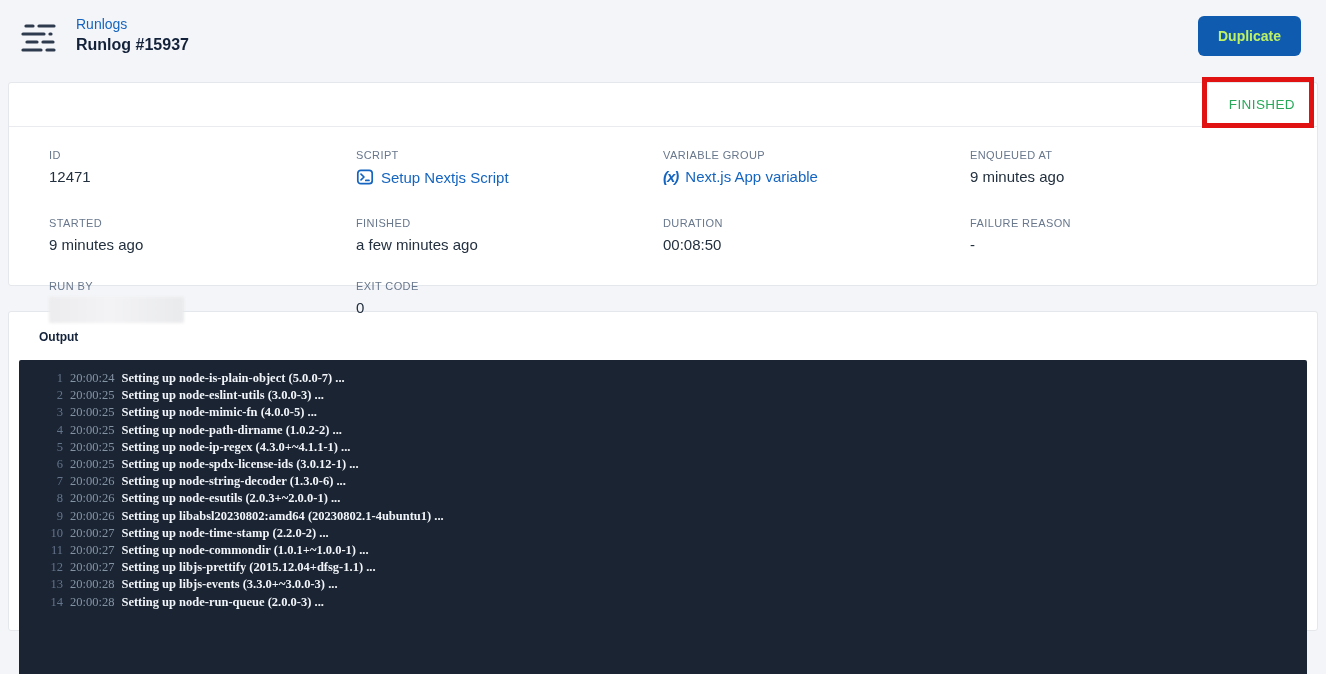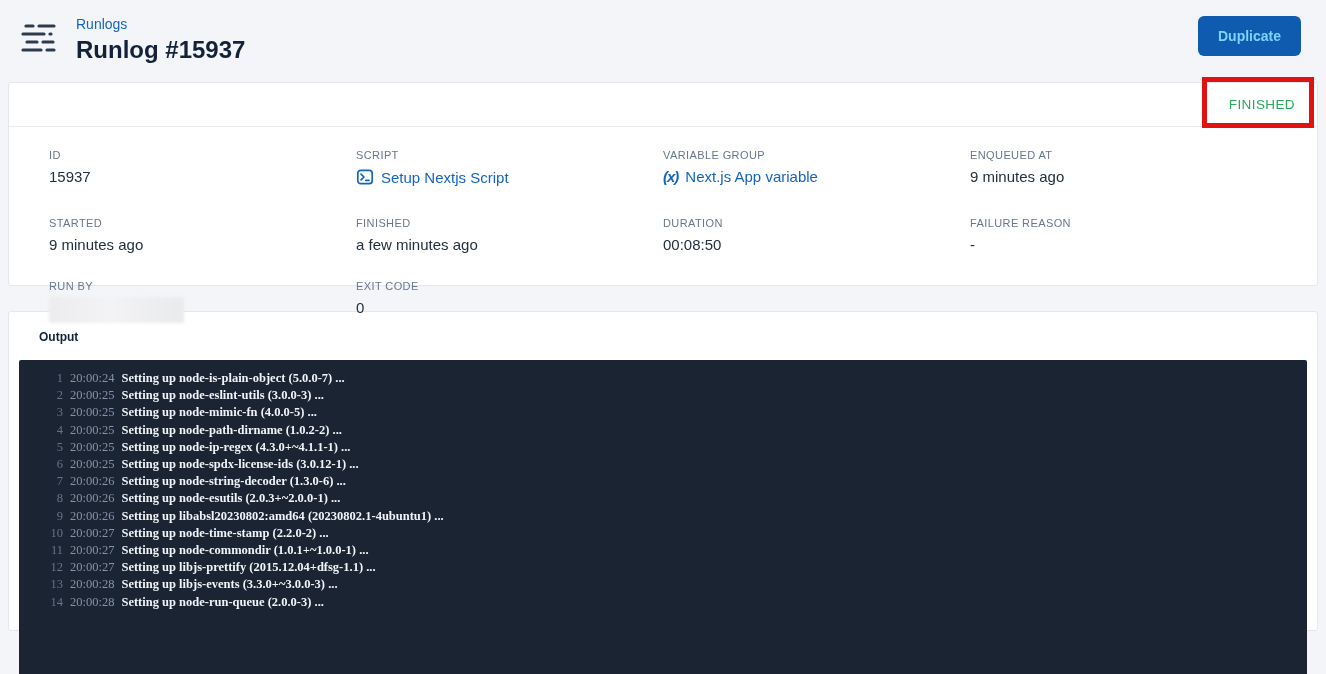--- a/index.html
+++ b/index.html
@@ -4,23 +4,23 @@
 <style>
   * { margin:0; padding:0; box-sizing:border-box; }
   html,body { width:1326px; height:674px; overflow:hidden; background:#f4f5f8;
     font-family:"Liberation Sans","DejaVu Sans",sans-serif; color:#23303f; }
 
   
   .header { position:relative; height:82px; padding:14px 25px 0 20px; display:flex; align-items:flex-start; }
   .logo { width:40px; height:42px; margin-top:4px; flex:0 0 auto; }
   .head-text { margin-left:16px; }
   .breadcrumb { font-size:14px; color:#1565c0; cursor:pointer; margin-top:2px; }
-  .page-title { font-size:24px; font-weight:bold; color:#13223a; margin-top:4px; }
+  .page-title { font-size:16px; font-weight:bold; color:#13223a; margin-top:4px; }
   .btn-primary { position:absolute; right:25px; top:16px; height:40px; padding:0 20px;
-    background:#0e5bb0; color:#7dd3fc; font-size:14px; font-weight:bold; border:none;
+    background:#0e5bb0; color:#bef264; font-size:14px; font-weight:bold; border:none;
     border-radius:6px; cursor:pointer; font-family:inherit; }
 
   
   .card { background:#fff; border:1px solid #e4e7eb; border-radius:3px; margin:0 8px; }
   .card.details { height:204px; }
   .card-status-row { height:44px; display:flex; align-items:center; justify-content:flex-end;
     padding:0 22px; border-bottom:1px solid #e9ebef; }
   .status-finished { color:#27a959; font-size:13.5px; letter-spacing:.4px; font-weight:400; }
 
   
@@ -75,21 +75,21 @@
 
 <div class="card details">
   <div class="card-status-row">
     <span class="status-finished">FINISHED</span>
   </div>
 
   <div class="fields-grid">
 
     <div>
       <div class="field-label">ID</div>
-      <div class="field-value">15937</div>
+      <div class="field-value">12471</div>
     </div>
 
 
     <div>
       <div class="field-label">SCRIPT</div>
       <span class="field-link">
         <svg width="18" height="18" viewBox="0 0 18 18">
           <rect x="1.8" y="2.3" width="14.4" height="13.4" rx="3" fill="none" stroke="#1565c0" stroke-width="1.7"></rect>
           <polyline points="5,6.2 8,9 5,11.8" fill="none" stroke="#1565c0" stroke-width="1.7" stroke-linecap="round" stroke-linejoin="round"></polyline>
           <line x1="9.8" y1="12.4" x2="13" y2="12.4" stroke="#1565c0" stroke-width="1.7" stroke-linecap="round"></line>

